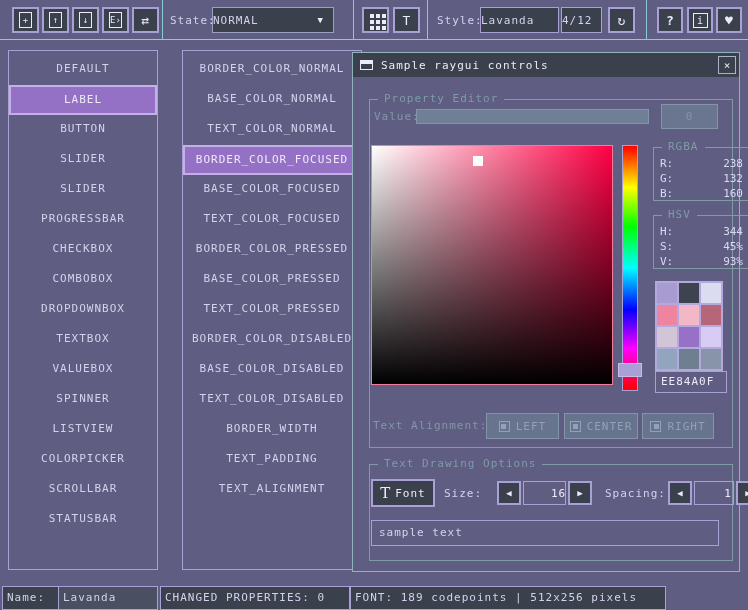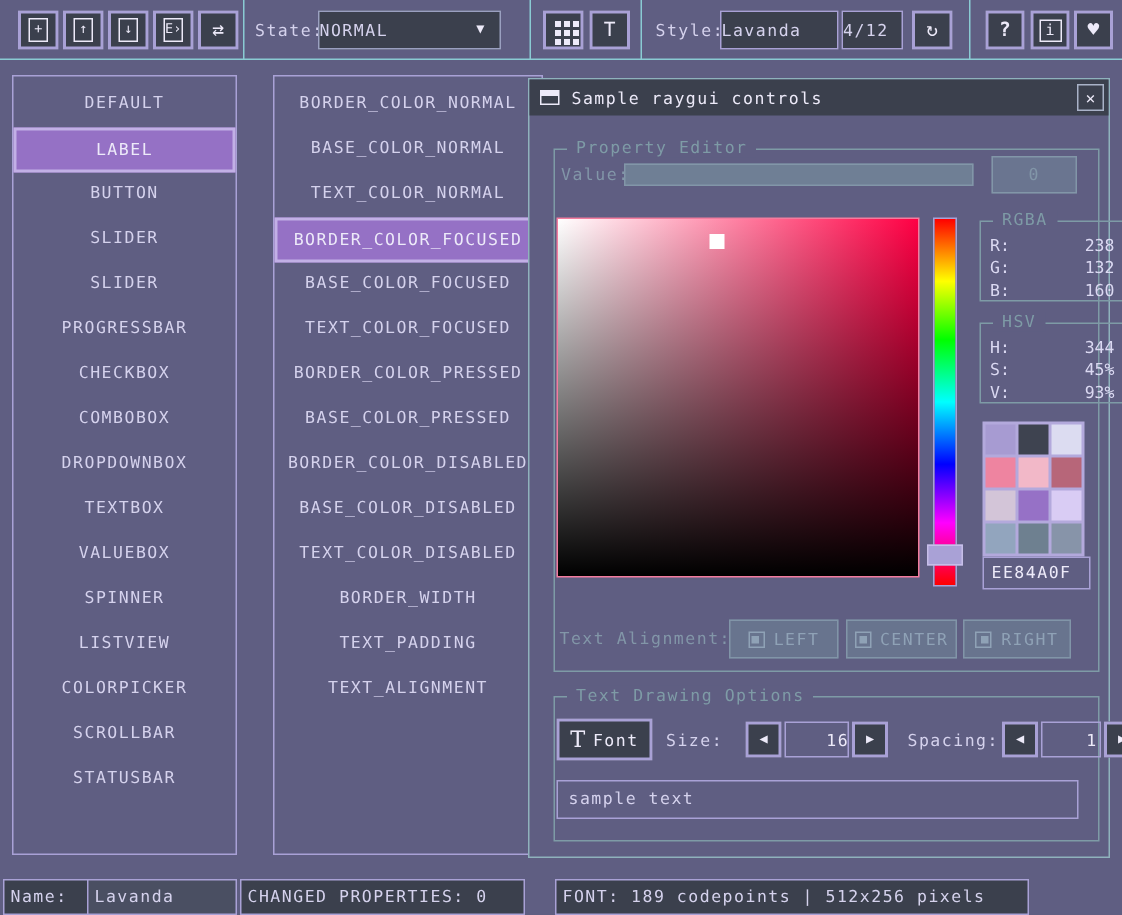--- a/index.html
+++ b/index.html
@@ -175,20 +175,21 @@
   <div class="panel" id="properties-panel">
     <div class="list" id="properties-list">
         <div class="list-item">BORDER_COLOR_NORMAL</div>
         <div class="list-item">BASE_COLOR_NORMAL</div>
         <div class="list-item">TEXT_COLOR_NORMAL</div>
         <div class="list-item selected">BORDER_COLOR_FOCUSED</div>
         <div class="list-item">BASE_COLOR_FOCUSED</div>
         <div class="list-item">TEXT_COLOR_FOCUSED</div>
         <div class="list-item">BORDER_COLOR_PRESSED</div>
         <div class="list-item">BASE_COLOR_PRESSED</div>
+        <div class="list-item">TEXT_COLOR_PRESSED</div>
         <div class="list-item">BORDER_COLOR_DISABLED</div>
         <div class="list-item">BASE_COLOR_DISABLED</div>
         <div class="list-item">TEXT_COLOR_DISABLED</div>
         <div class="list-item">BORDER_WIDTH</div>
         <div class="list-item">TEXT_PADDING</div>
         <div class="list-item">TEXT_ALIGNMENT</div>
       </div>
   </div>
 
   <div id="sample-window">
@@ -313,16 +314,16 @@
     <div class="pbtn spin-btn" style="left:383px" id="spacing-inc">
         <span>▶</span>
       </div>
     <div id="sample-textbox">sample text</div>
   </div>
 
   <div id="statusbar">
     <div class="seg" style="left:2px;width:57px">Name:</div>
     <div class="seg" style="left:58px;width:100px;background:#4A4F62">Lavanda</div>
     <div class="seg" style="left:160px;width:190px">CHANGED PROPERTIES: 0</div>
-    <div class="seg" style="left:370px;width:316px">FONT: 189 codepoints | 512x256 pixels</div>
+    <div class="seg" style="left:350px;width:316px">FONT: 189 codepoints | 512x256 pixels</div>
   </div>
 
 </div>
 
 </body></html>

